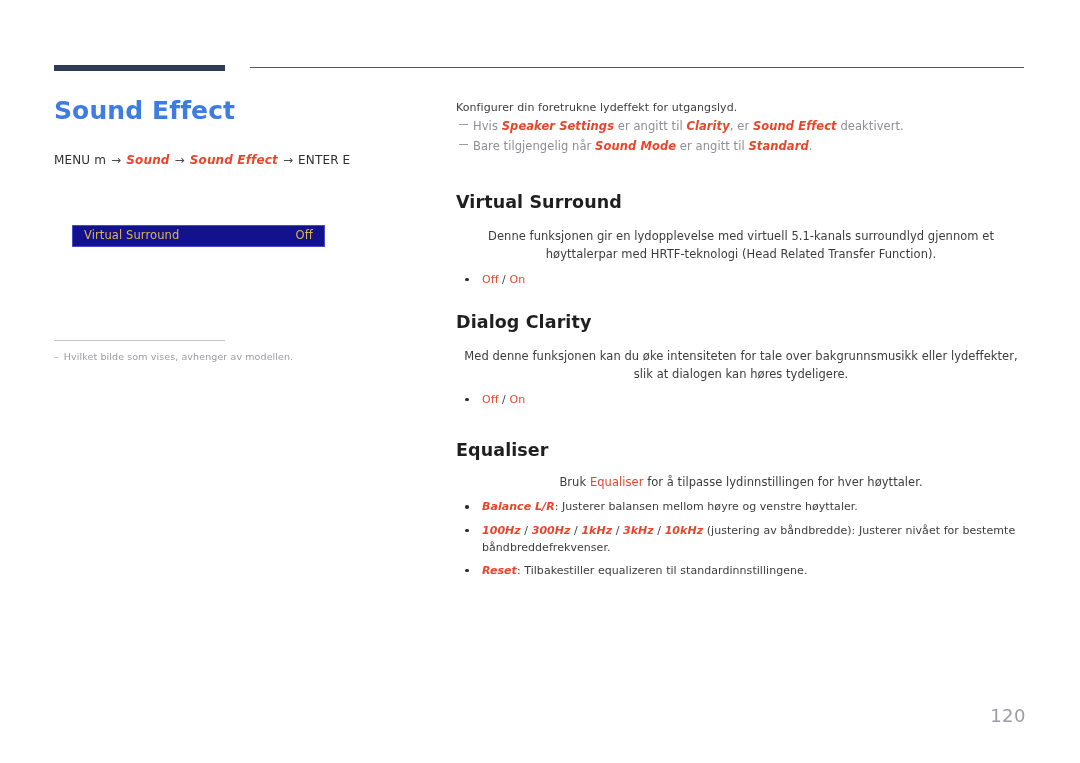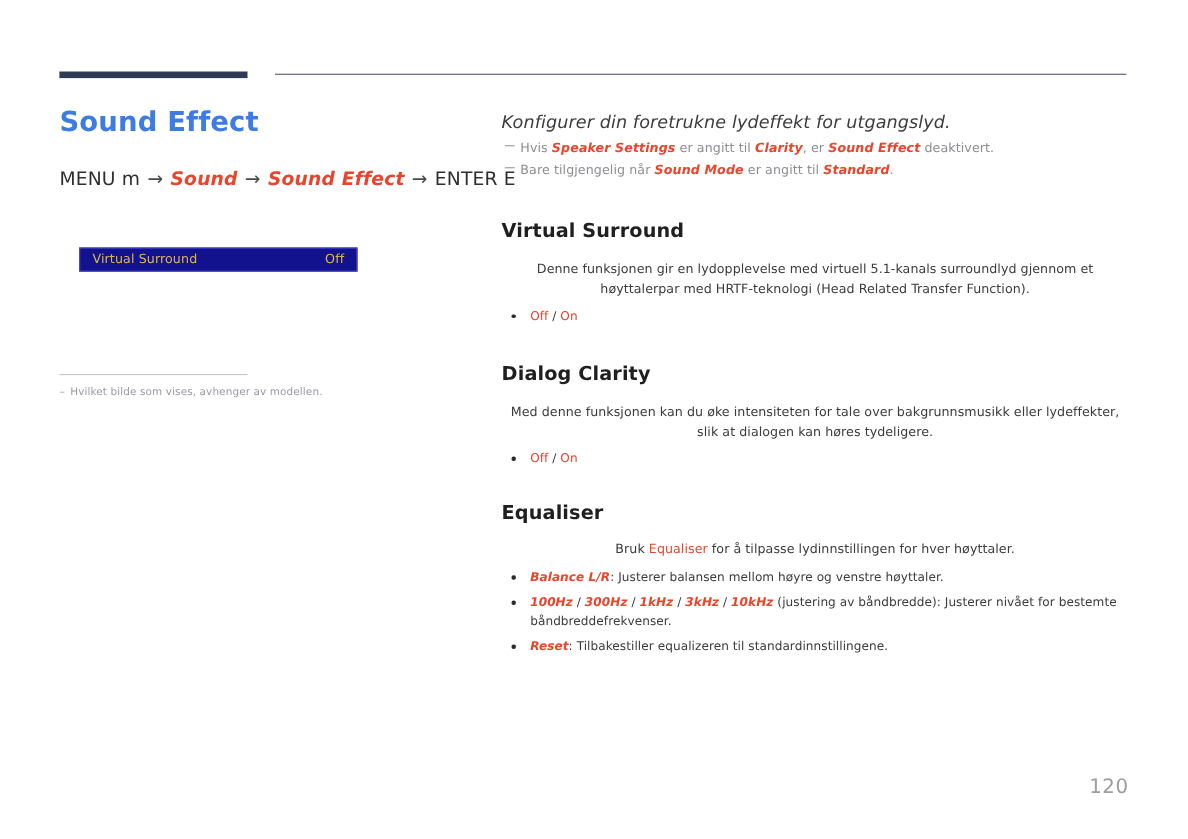--- a/index.html
+++ b/index.html
@@ -45,21 +45,21 @@
     font-family: "DejaVu Sans", "Liberation Sans", sans-serif;
     font-size: 25px;
     font-weight: 600;
     color: #3d7ce0;
     letter-spacing: 0.1px;
     line-height: 1.2;
     margin: 0;
   }
   .menu-path {
     margin-top: 27px;
-    font-size: 17px;
+    font-size: 12px;
     color: #2f2f2f;
     letter-spacing: 0.15px;
     white-space: nowrap;
   }
   .menu-path .hl {
     color: #e8452c;
   }
   .menu-path .arw {
     color: #4a4a4a;
     padding: 0 1px;
@@ -113,25 +113,24 @@
   }
 
   
   .right-col {
     position: absolute;
     left: 456px;
     top: 99px;
     width: 570px;
   }
   .intro {
-    font-size: 16px;
+    font-size: 11px;
     color: #3c3c3c;
     line-height: 1.55;
     letter-spacing: 0.08px;
-    font-style: italic;
   }
   .sub-note {
     font-size: 11.5px;
     color: #3c3c3c;
     line-height: 1.75;
     letter-spacing: 0.08px;
     padding-left: 3px;
     position: relative;
   }
   .sub-note .em-dash {
@@ -159,21 +158,21 @@
     font-family: "DejaVu Sans", "Liberation Sans", sans-serif;
     font-size: 17.5px;
     font-weight: 600;
     color: #1f1f1f;
     letter-spacing: 0.1px;
     margin: 0;
     line-height: 1.2;
   }
   .sec-block { margin-top: 0; }
   .sec-gap-1 { margin-top: 36px; }
-  .sec-gap-2 { margin-top: 34px; }
+  .sec-gap-2 { margin-top: 24px; }
   .sec-gap-3 { margin-top: 32px; }
 
   .body-text {
     margin-top: 15px;
     font-size: 11.5px;
     color: #3c3c3c;
     line-height: 1.55;
     letter-spacing: 0.05px;
     text-align: center;
   }

